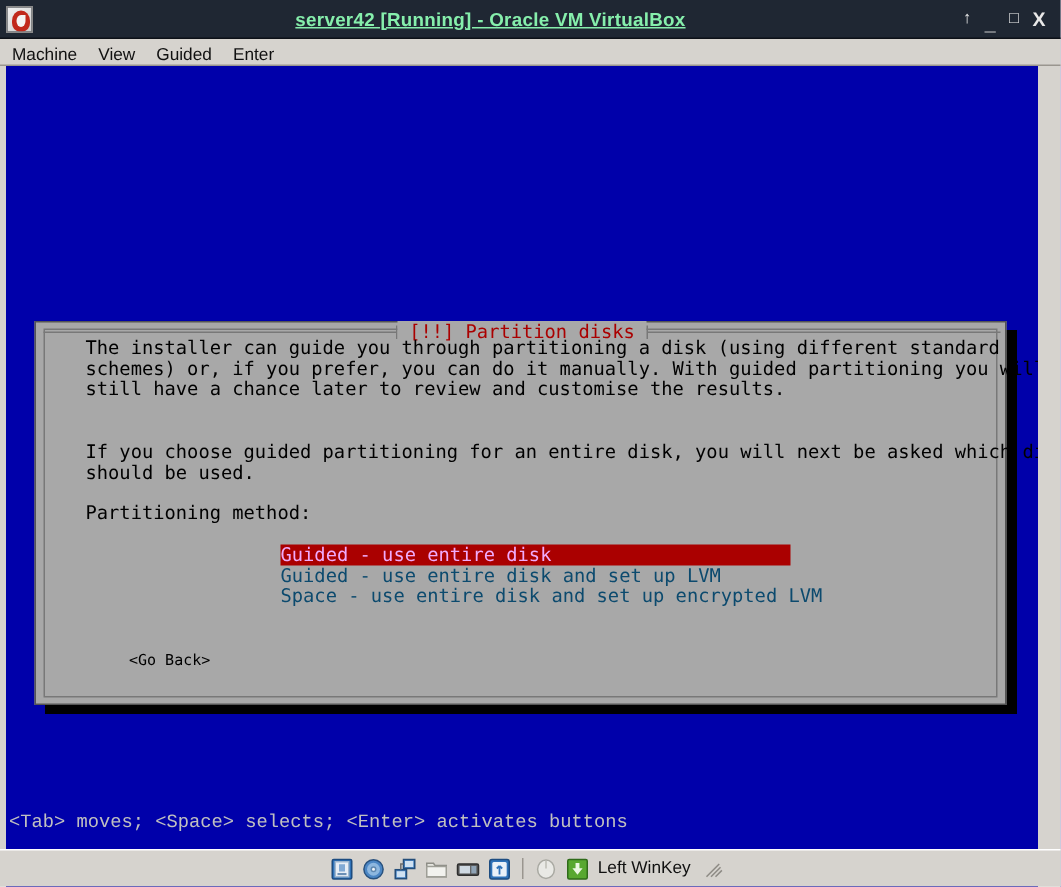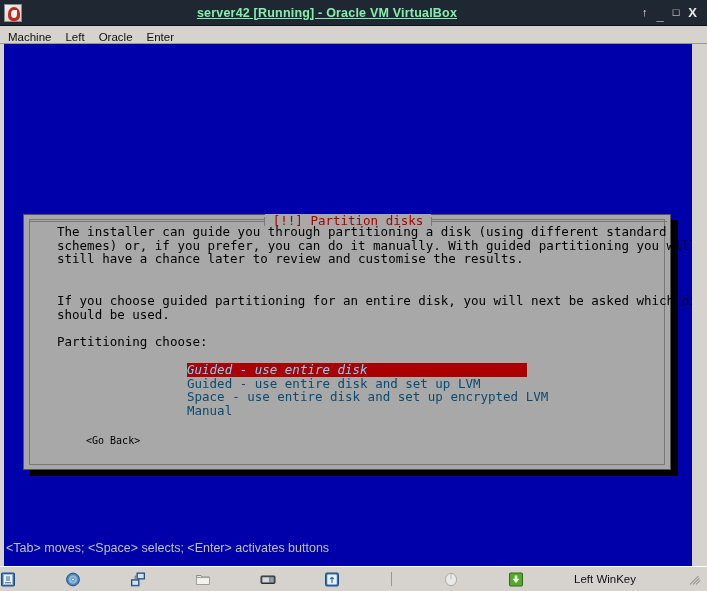--- a/index.html
+++ b/index.html
@@ -218,64 +218,63 @@
     font-family: "DejaVu Sans Mono", monospace;
     font-size: 12.5px;
     line-height: 13.6px;
     height: 13.6px;
     color: #0c4a6e;
     white-space: pre;
     padding-left: 0;
   }
   .menu-row.selected {
     background: #aa0000;
-    color: #7dd3fc;
+    color: #f0abfc;
     width: 340px;
-    font-style: italic;
   }
 
   #go-back {
     position: absolute;
     left: 62px;
     top: 219px;
     font-family: "DejaVu Sans Mono", monospace;
     font-size: 10px;
     color: #000000;
     white-space: pre;
   }
 
   
   #vm-statusline {
     position: absolute;
     left: 0px;
     top: 497px;
     width: 688px;
     height: 15px;
     color: #c0c0c0;
-    font-family: Liberation Sans, sans-serif;
+    font-family: Liberation Mono, monospace;
     font-size: 12.5px;
     line-height: 15px;
     white-space: pre;
     padding-left: 2px;
     box-sizing: border-box;
   }
 
   
   #vbox-statusbar {
     position: absolute;
     left: 0;
     bottom: 0;
     width: 707px;
     height: 25px;
     background: #d6d3ce;
     border-top: 1px solid #ffffff;
     box-sizing: border-box;
     display: flex;
     align-items: center;
-    justify-content: space-between;
+    justify-content: center;
     padding-right: 4px;
     gap: 5px;
   }
   .sb-icon {
     width: 16px;
     height: 15px;
     position: relative;
     flex: 0 0 auto;
   }
   .sb-sep {
@@ -320,22 +319,22 @@
     <div id="titlebar-controls">
       <span class="ctl-pin">↑</span>
       <span class="ctl-min">_</span>
       <span class="ctl-max">□</span>
       <span class="ctl-close">X</span>
     </div>
   </div>
 
   <div id="menubar">
     <div class="menu-item">Machine</div>
-    <div class="menu-item">Left</div>
-    <div class="menu-item">Oracle</div>
+    <div class="menu-item">View</div>
+    <div class="menu-item">Guided</div>
     <div class="menu-item">Enter</div>
   </div>
 
   <div id="vm-screen">
 
     <div id="dialog-shadow"></div>
 
     <div id="dialog">
       <div id="dialog-inner"></div>
 
@@ -348,27 +347,26 @@
       </div>
 
       <div id="dialog-body">
 
         <div class="para" id="para1">The installer can guide you through partitioning a disk (using different standard
 schemes) or, if you prefer, you can do it manually. With guided partitioning you will
 still have a chance later to review and customise the results.</div>
         <div class="para" id="para2">If you choose guided partitioning for an entire disk, you will next be asked which disk
 should be used.</div>
 
-        <div id="label-method">Partitioning choose:</div>
+        <div id="label-method">Partitioning method:</div>
 
         <div id="menu-list">
           <div class="menu-row selected">Guided - use entire disk</div>
           <div class="menu-row">Guided - use entire disk and set up LVM</div>
           <div class="menu-row">Space - use entire disk and set up encrypted LVM</div>
-          <div class="menu-row">Manual</div>
         </div>
 
         <div id="go-back">&lt;Go Back&gt;</div>
       </div>
     </div>
 
     <div id="vm-statusline">&lt;Tab&gt; moves; &lt;Space&gt; selects; &lt;Enter&gt; activates buttons</div>
   </div>
 
   <div id="vbox-statusbar">

